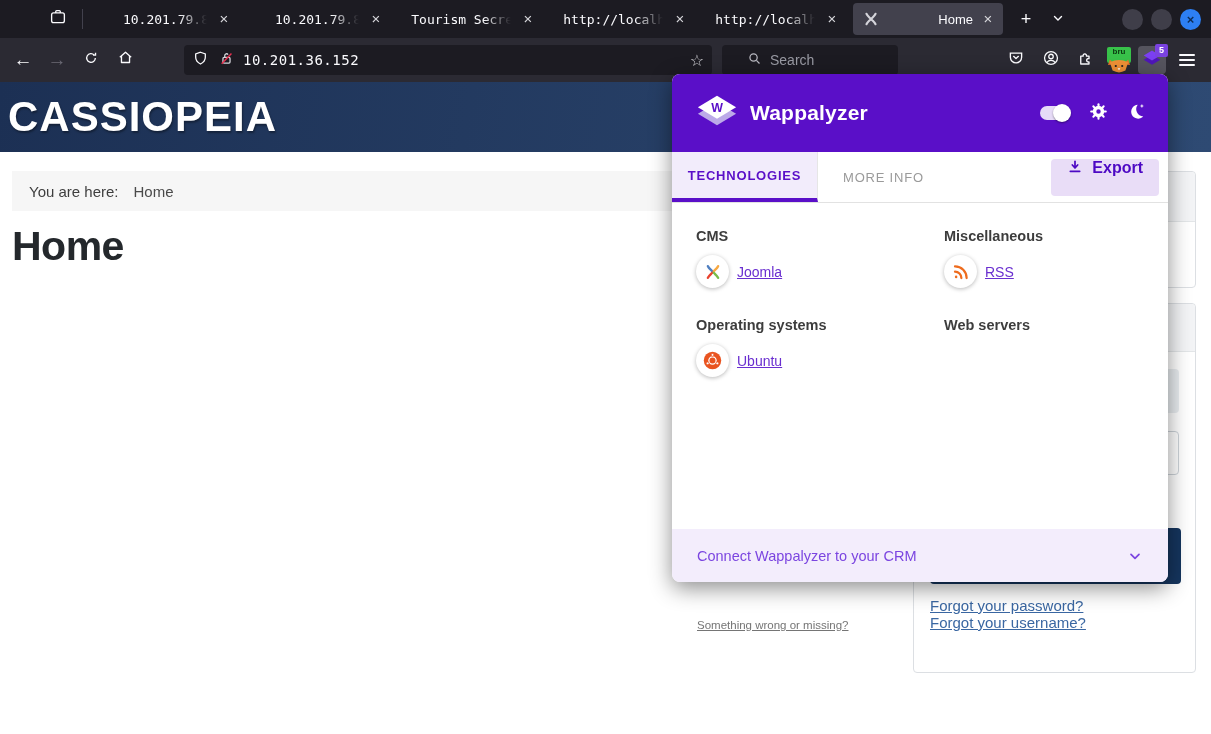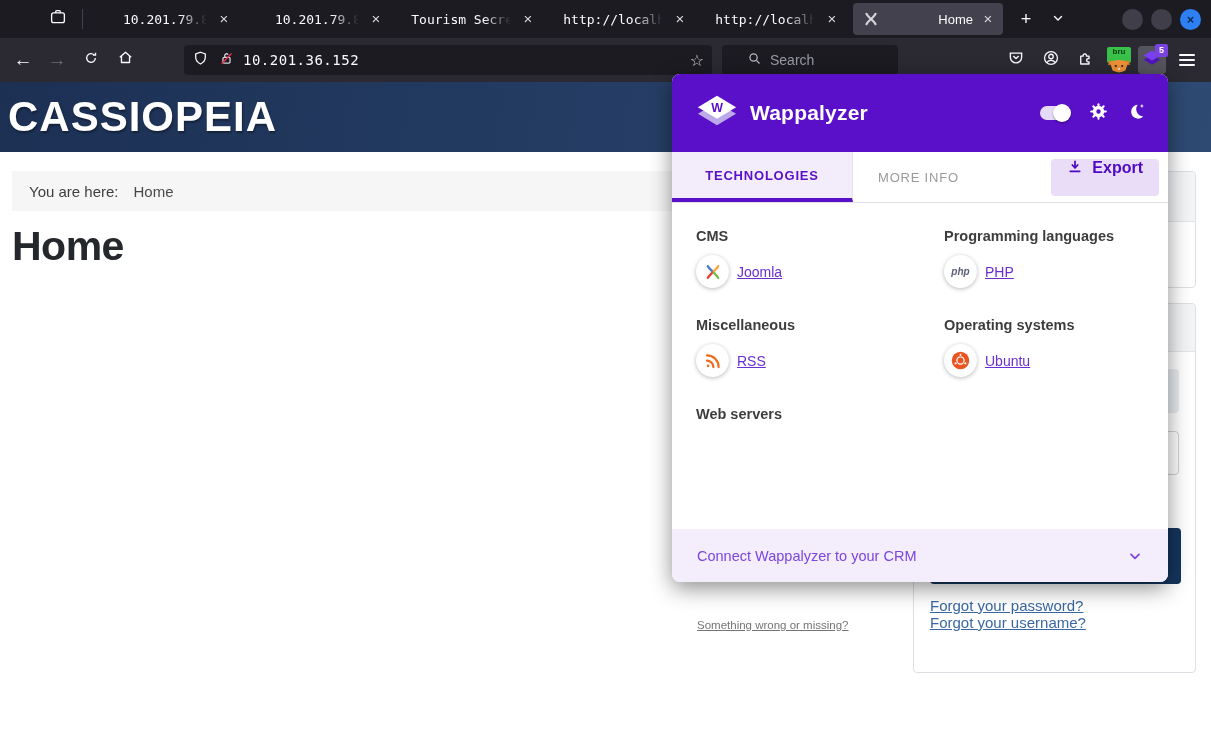--- a/index.html
+++ b/index.html
@@ -68,21 +68,21 @@
   
   .popup{position:absolute;left:672px;top:74px;width:496px;height:508px;background:#fff;border-radius:8px;box-shadow:0 6px 22px rgba(0,0,0,.45);z-index:10;}
   .pp-header{height:78px;background:var(--accent);border-radius:8px 8px 0 0;display:flex;align-items:center;padding:0 22px;}
   .pp-brand{color:#fff;font-size:21px;font-weight:700;margin-left:10px;letter-spacing:.2px;}
   .pp-hicons{margin-left:auto;display:flex;align-items:center;gap:19px;}
   .toggle{width:30px;height:14px;border-radius:7px;background:rgba(255,255,255,.85);position:relative;cursor:pointer;}
   .toggle .knob{position:absolute;right:-1px;top:-2px;width:18px;height:18px;border-radius:50%;background:#fff;box-shadow:0 1px 2px rgba(0,0,0,.4);}
   .pp-hbtn{cursor:pointer;display:flex;}
   .pp-tabs{height:51px;border-bottom:1px solid #e2e2e2;display:flex;align-items:stretch;}
   .pp-tab{display:flex;align-items:center;justify-content:center;font-size:13px;letter-spacing:.8px;cursor:pointer;}
-  .pp-tab.active{width:181px;background:#f2ecfb;color:var(--accent);font-weight:700;border-bottom:4px solid var(--accent);border-right:1px solid #e6e6e6;}
+  .pp-tab.active{width:146px;background:#f2ecfb;color:var(--accent);font-weight:700;border-bottom:4px solid var(--accent);border-right:1px solid #e6e6e6;}
   .pp-tab.idle{margin-left:25px;color:#9a9a9a;}
   .export{margin-left:auto;align-self:center;margin-right:9px;height:37px;padding:0 16px;background:#e9ddf7;border:none;border-radius:4px;color:#4d09c4;font-size:16px;font-weight:700;display:flex;align-items:flex-start;gap:9px;cursor:pointer;font-family:"Liberation Sans",sans-serif;}
   .pp-content{position:relative;padding:25px 24px 0;}
   .pp-grid{display:grid;grid-template-columns:248px 1fr;}
   .pp-section{margin-bottom:29px;}
   .pp-section h3{font-size:14.5px;font-weight:700;color:#3d3d3d;margin-bottom:11px;}
   .tech-item{display:flex;align-items:center;}
   .tech-icon{width:33px;height:33px;border-radius:50%;background:#fff;box-shadow:0 1px 4px rgba(0,0,0,.28);display:flex;align-items:center;justify-content:center;margin-right:8px;flex:0 0 auto;}
   .tech-link{color:var(--link-purple);text-decoration:underline;font-size:14px;cursor:pointer;}
   .tech-link.wrap{display:inline-block;width:96px;line-height:1.4;}
@@ -354,29 +354,20 @@
               <path d="M11 11C8 8 6.5 7 5.2 4.2" stroke="#4f7fc0"></path>
               <path d="M13 11c3-3 4.5-4 5.8-6.8" stroke="#f7a740"></path>
               <path d="M11 13c-3 3-4.5 4-5.8 6.8" stroke="#e9422e"></path>
               <path d="M13 13c3 3 4.5 4 5.8 6.8" stroke="#78bc49"></path>
             </svg>
           </span>
           <a class="tech-link">Joomla</a>
         </div>
       </div>
 
-      <div class="pp-section">
-        <h3>Programming languages</h3>
-        <div class="tech-item">
-          <span class="tech-icon">
-              <span class="php-text">php</span>
-            </span>
-          <a class="tech-link">PHP</a>
-        </div>
-      </div>
 
       <div class="pp-section">
         <h3>Miscellaneous</h3>
         <div class="tech-item">
           <span class="tech-icon">
             <svg width="18" height="18" viewBox="0 0 24 24" fill="none" stroke="#ee6c1e" stroke-width="3" stroke-linecap="round">
               <circle cx="5.5" cy="18.5" r="1.7" fill="#ee6c1e" stroke="none"></circle>
               <path d="M4 11.5a8.5 8.5 0 0 1 8.5 8.5"></path>
               <path d="M4 4.5A15.5 15.5 0 0 1 19.5 20"></path>
             </svg>

